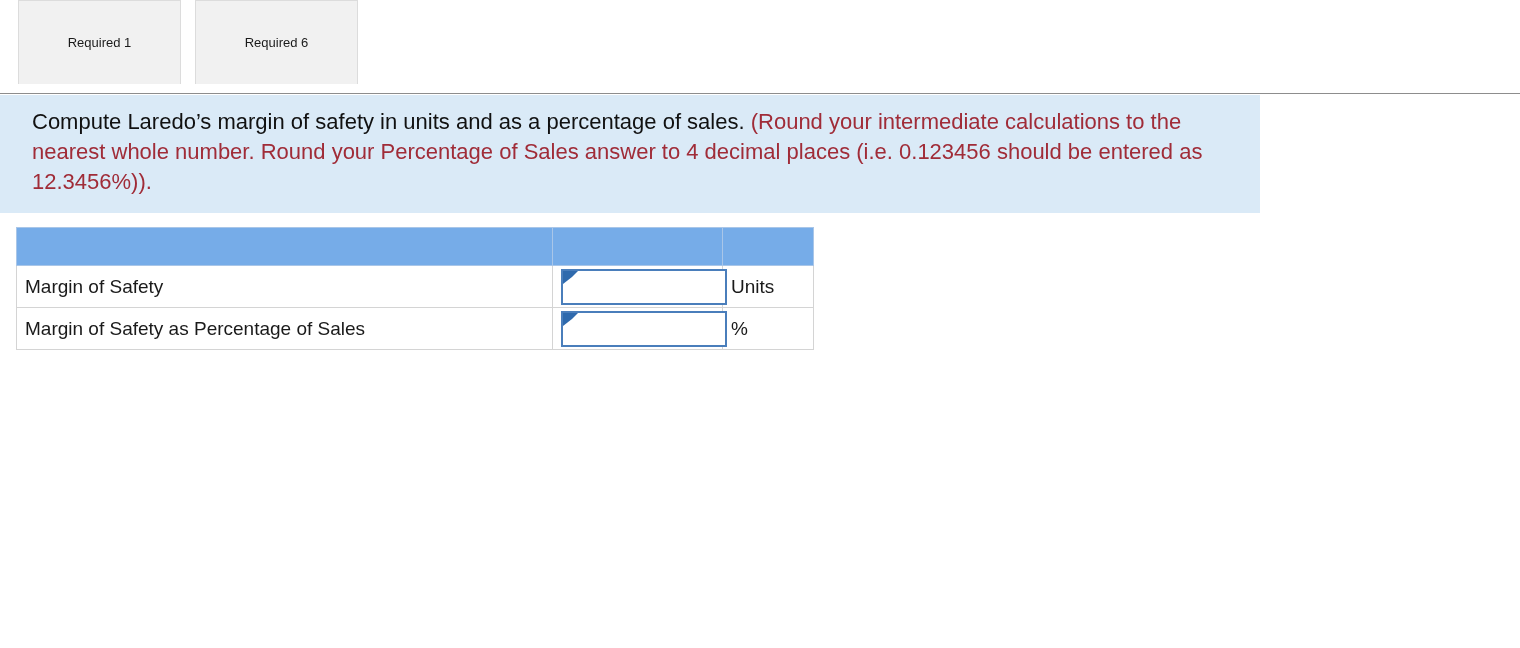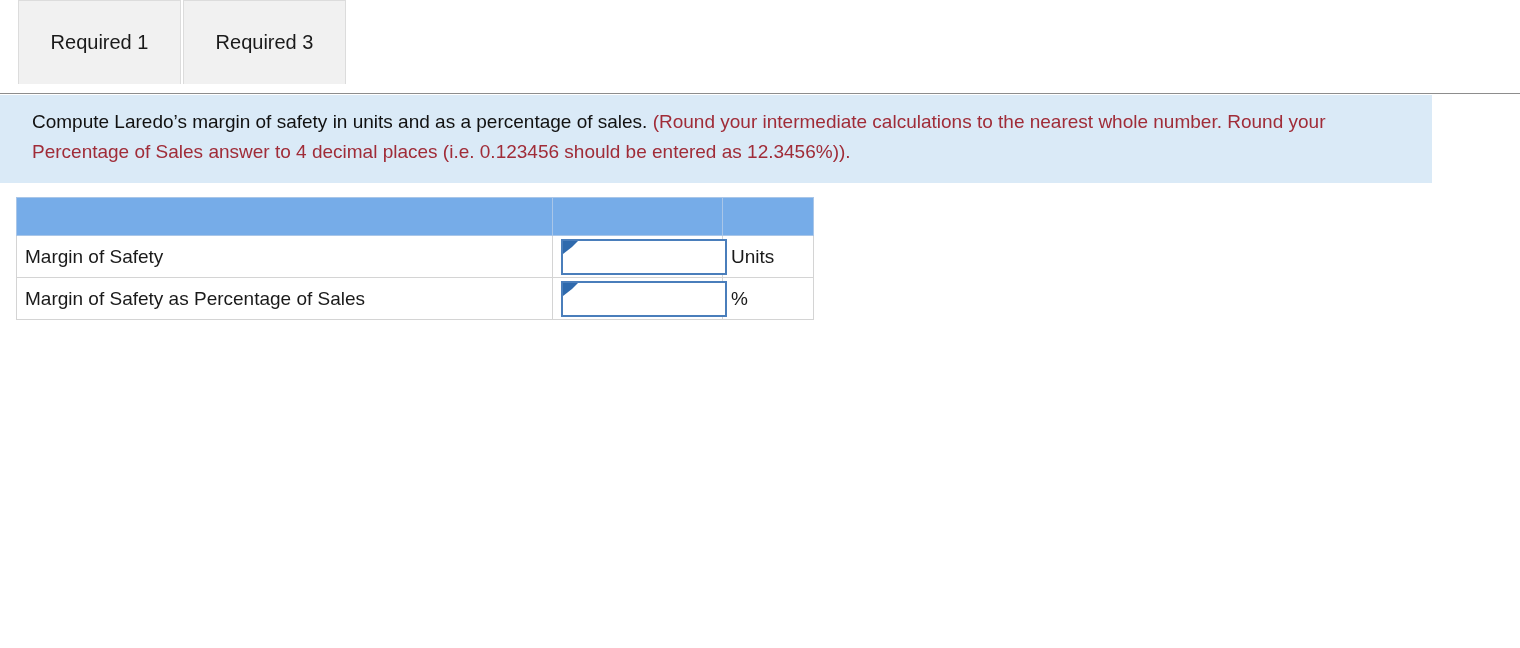--- a/index.html
+++ b/index.html
@@ -19,26 +19,26 @@
     padding-left: 18px;
     display: flex;
     align-items: flex-start;
   }
   .tab {
     height: 84px;
     min-width: 163px;
     display: flex;
     align-items: center;
     justify-content: center;
-    font-size: 20px;
+    font-size: 13px;
     color: #1a1a1a;
     background: #f1f1f1;
     border: 1px solid #dcdcdc;
     border-bottom: none;
-    margin-right: 2px;
+    margin-right: 14px;
     padding: 0 24px;
     cursor: pointer;
   }
   .tab.active {
     background: #ffffff;
     border: 2px dotted #3f6fa8;
     height: 90px;
     position: relative;
     z-index: 3;
     margin-left: 1px;
@@ -49,24 +49,24 @@
     right: 0;
     top: 93px;
     height: 1px;
     background: #8d8d8d;
     z-index: 1;
   }
 
   
   .banner {
     margin: 0 16px 0 0;
-    width: 1432px;
+    width: 1260px;
     background: #daeaf7;
     padding: 12px 32px 16px 32px;
-    font-size: 19px;
+    font-size: 22px;
     line-height: 30px;
     color: #111111;
   }
   .banner .hint { color: #a02c38; }
 
   
   .table-wrap { padding: 14px 8px 0 16px; }
   table.answer {
     border-collapse: collapse;
     table-layout: fixed;
@@ -130,21 +130,21 @@
   }
 </style>
 </head>
 <body>
 
 <div class="tab-strip">
   <div class="tab">
     <span>Required 1</span>
   </div>
   <div class="tab">
-    <span>Required 3</span>
+    <span>Required 6</span>
   </div>
   <div class="tabs-rule"></div>
 </div>
 
 <div class="banner">
   <span>Compute Laredo’s margin of safety in units and as a percentage of sales.</span>
   <span class="hint">(Round your intermediate calculations to the nearest whole number. Round your Percentage of Sales answer to 4 decimal places (i.e. 0.123456 should be entered as 12.3456%)).</span>
 </div>
 
 <div class="table-wrap">

